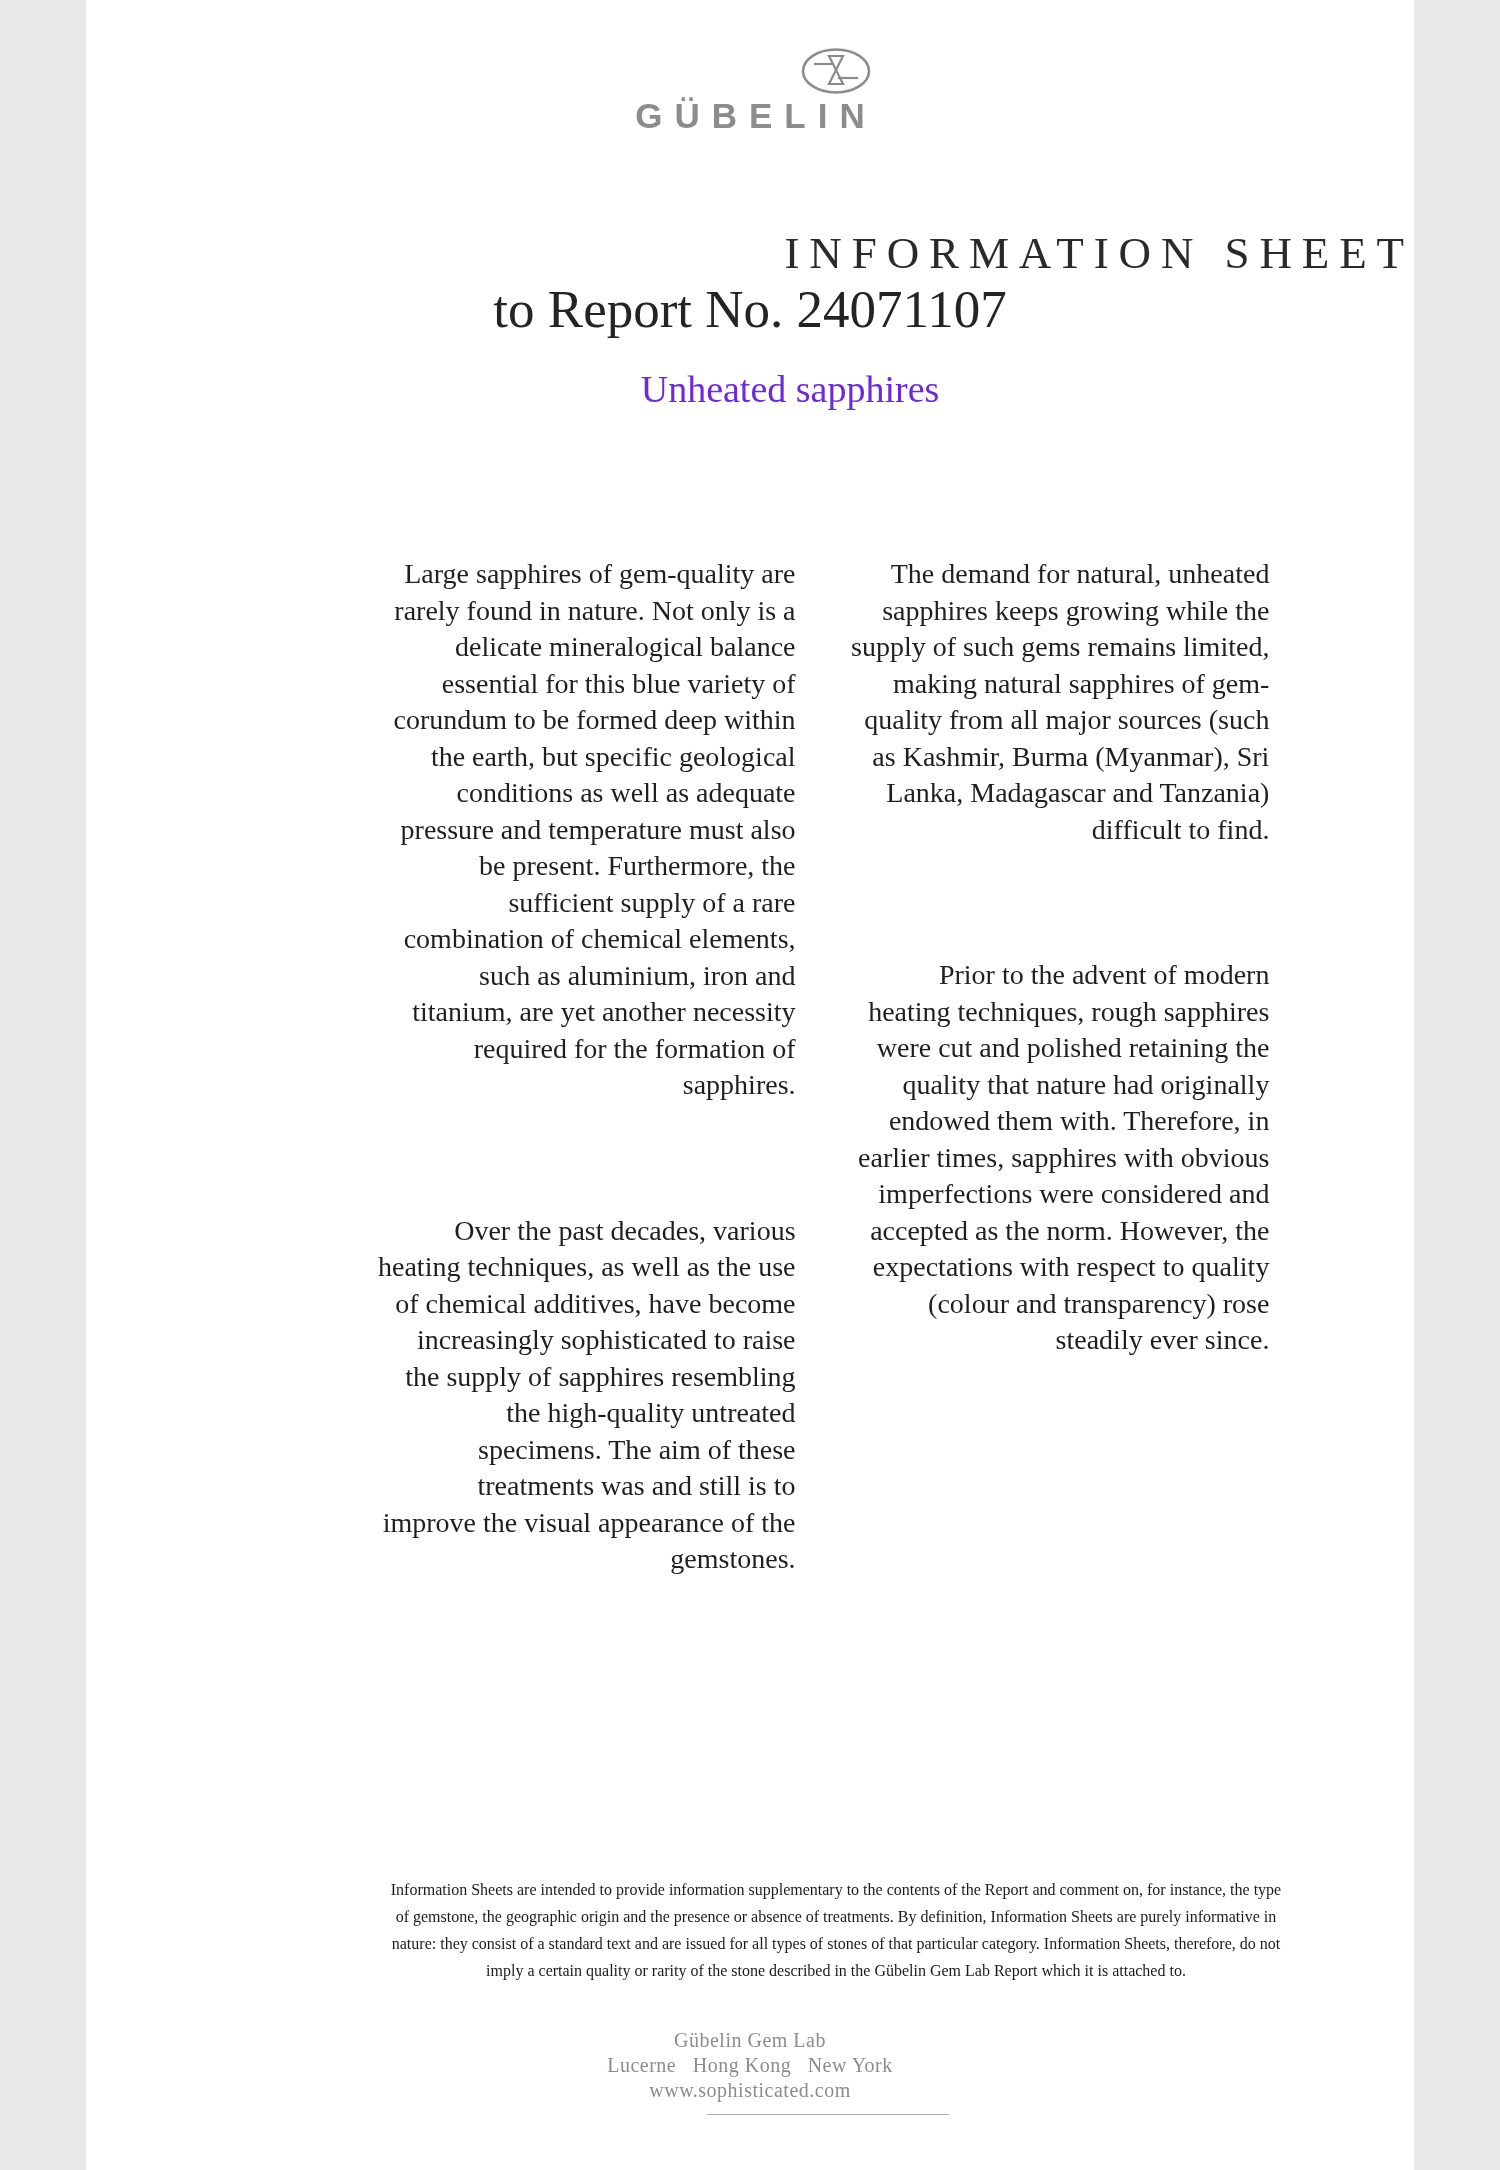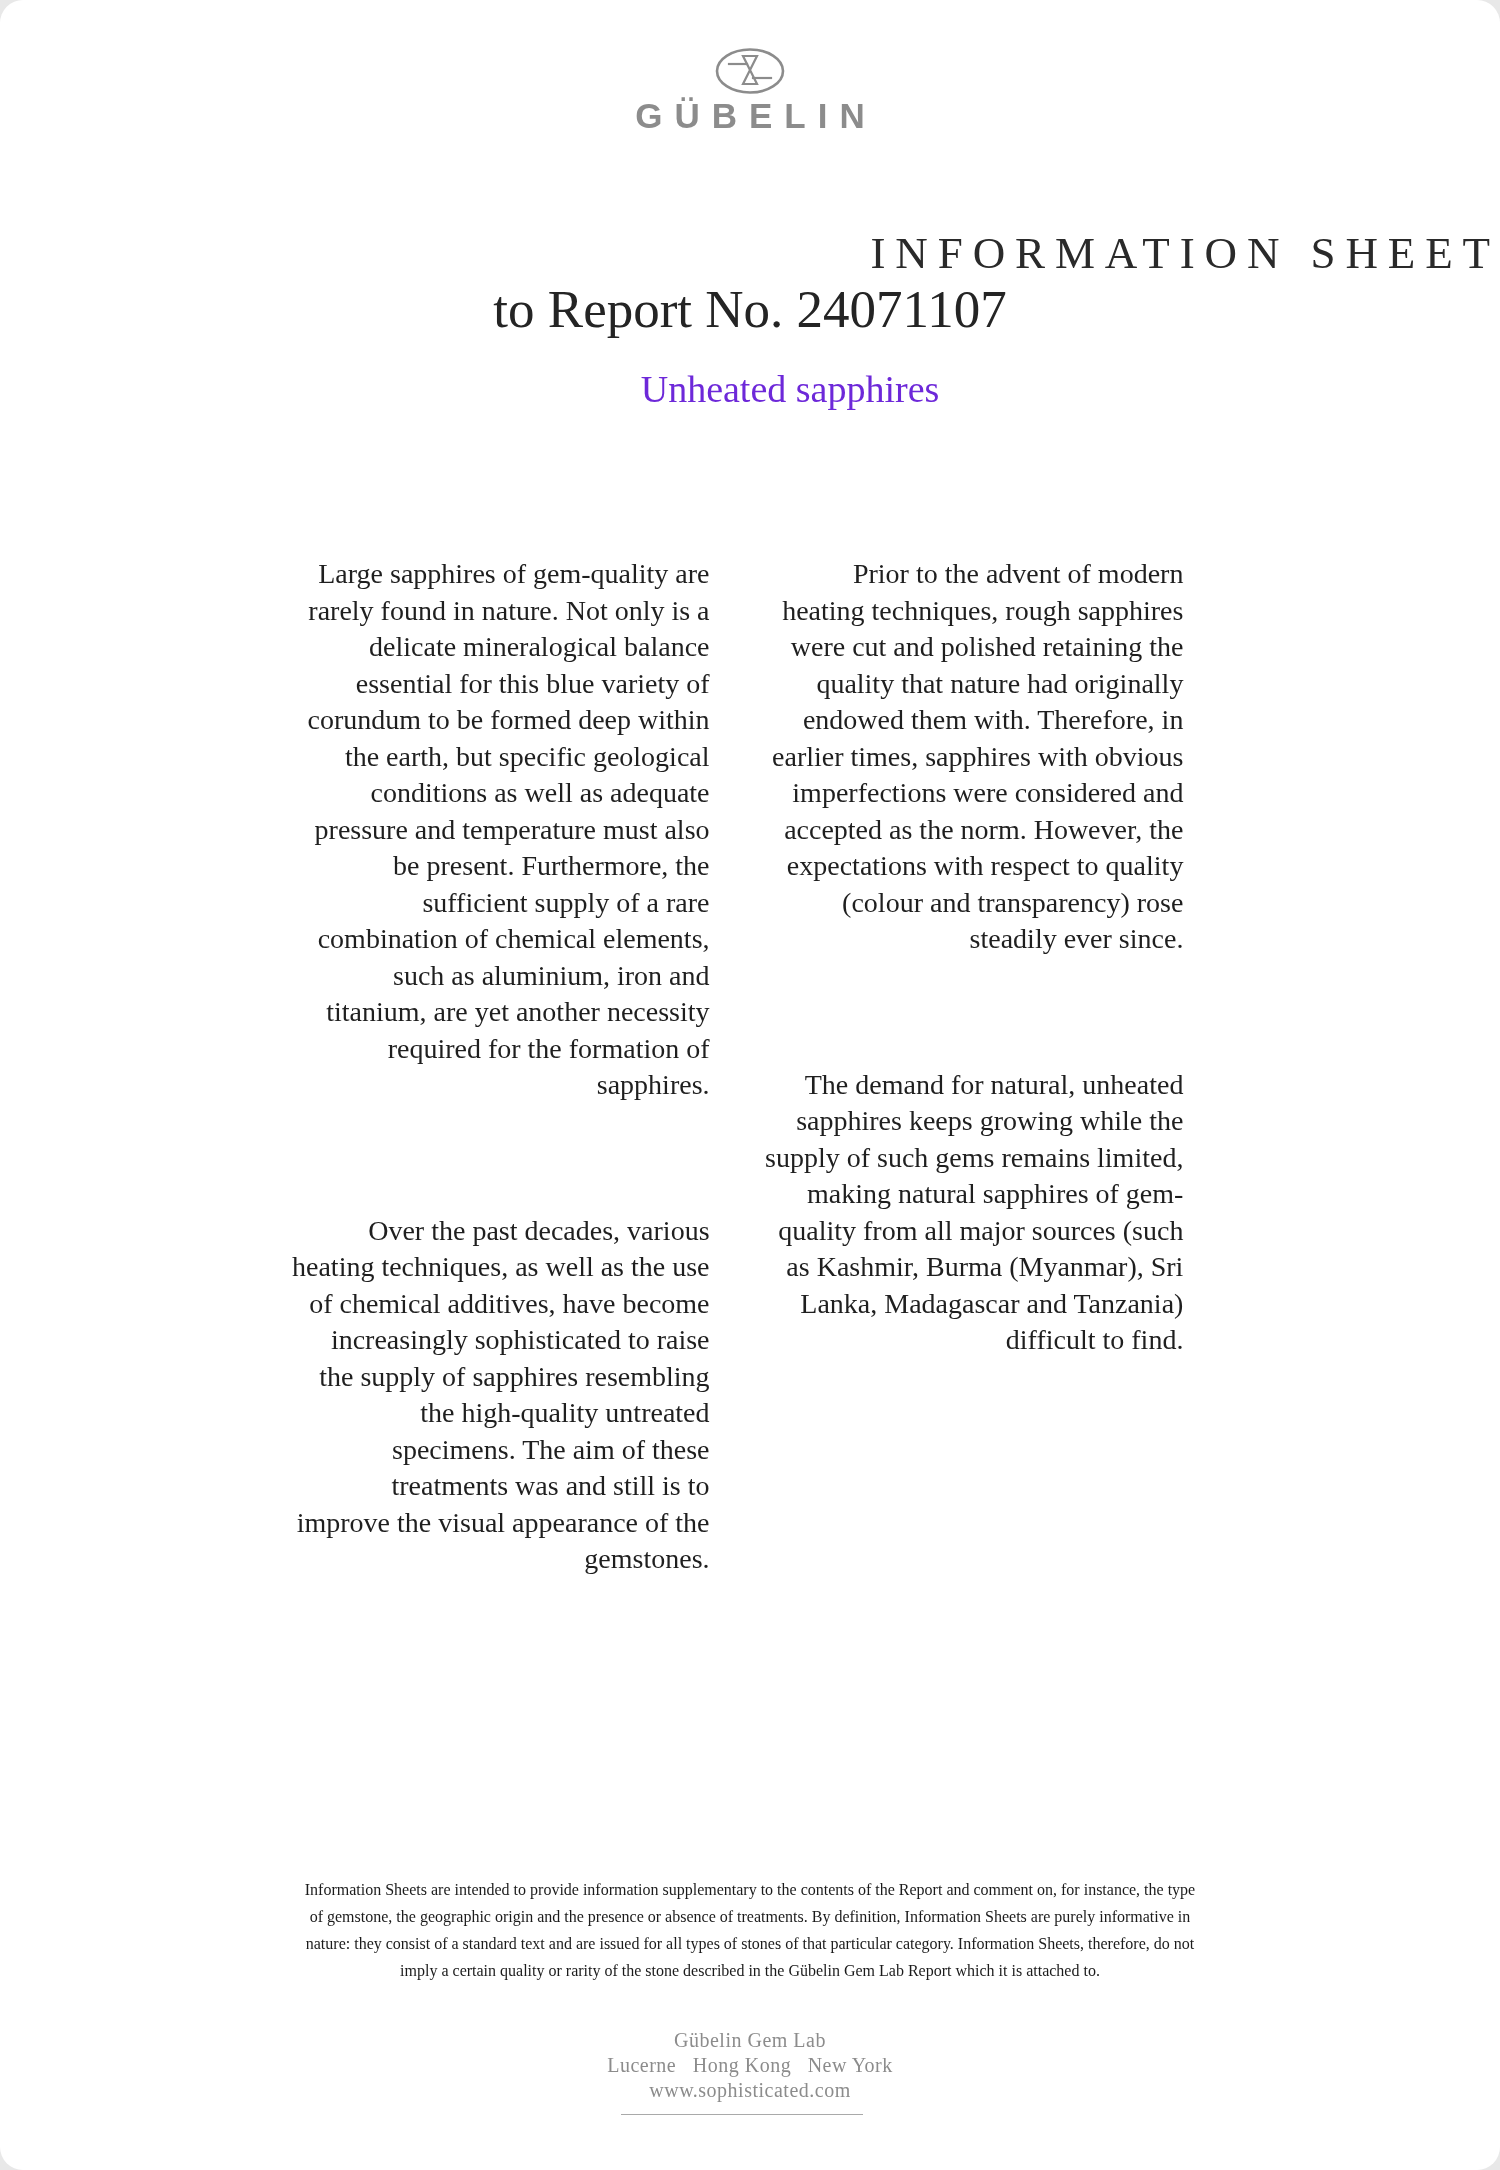--- a/index.html
+++ b/index.html
@@ -1,24 +1,23 @@
 <!DOCTYPE html>
 <html><head>
 <meta charset="utf-8">
 <style>
   html,body{margin:0;padding:0;background:#e8e8e8;}
   .sheet{
     position:relative;
-    width:1500px;height:2170px;
+    width:1328px;height:2170px;
     background:#ffffff;
     margin:0 auto;
     font-family:"Liberation Serif", serif;
     color:#202020;
     overflow:hidden;
-    border-radius:23px;
   }
   .logo-block{position:absolute;top:0;left:0;width:100%;text-align:center;}
   .emblem{position:absolute;top:47px;left:714px;width:72px;height:48px;}
   .wordmark{
     position:absolute;top:96px;left:0;width:100%;
     text-align:center;text-indent:12px;
     font-family:"Liberation Sans", sans-serif;
     font-size:35px;font-weight:600;letter-spacing:12px;
     color:#8c8c8c;
   }
@@ -103,39 +102,39 @@
 of chemical additives, have become
 increasingly sophisticated to raise
 the supply of sapphires resembling
 the high-quality untreated
 specimens. The aim of these
 treatments was and still is to
 improve the visual appearance of the
 gemstones.</p>
   </div>
   <div class="col col-right">
+    <p>The demand for natural, unheated
+sapphires keeps growing while the
+supply of such gems remains limited,
+making natural sapphires of gem-
+quality from all major sources (such
+as Kashmir, Burma (Myanmar), Sri
+Lanka, Madagascar and Tanzania)
+difficult to find.</p>
     <p>Prior to the advent of modern
 heating techniques, rough sapphires
 were cut and polished retaining the
 quality that nature had originally
 endowed them with. Therefore, in
 earlier times, sapphires with obvious
 imperfections were considered and
 accepted as the norm. However, the
 expectations with respect to quality
 (colour and transparency) rose
 steadily ever since.</p>
-    <p>The demand for natural, unheated
-sapphires keeps growing while the
-supply of such gems remains limited,
-making natural sapphires of gem-
-quality from all major sources (such
-as Kashmir, Burma (Myanmar), Sri
-Lanka, Madagascar and Tanzania)
-difficult to find.</p>
   </div>
 
   <div class="disclaimer">Information Sheets are intended to provide information supplementary to the contents of the Report and comment on, for instance, the type
 of gemstone, the geographic origin and the presence or absence of treatments. By definition, Information Sheets are purely informative in
 nature: they consist of a standard text and are issued for all types of stones of that particular category. Information Sheets, therefore, do not
 imply a certain quality or rarity of the stone described in the Gübelin Gem Lab Report which it is attached to.</div>
 
   <div class="footer">
     <div>Gübelin Gem Lab</div>
     <div class="locations">Lucerne   Hong Kong   New York</div>

